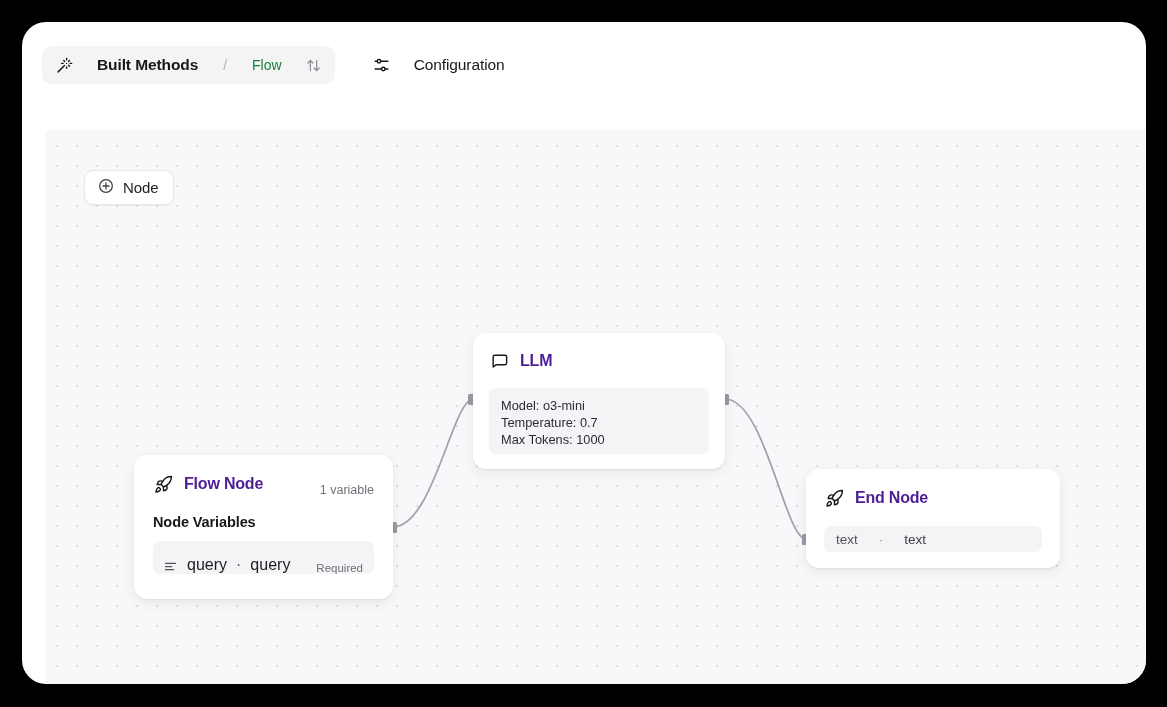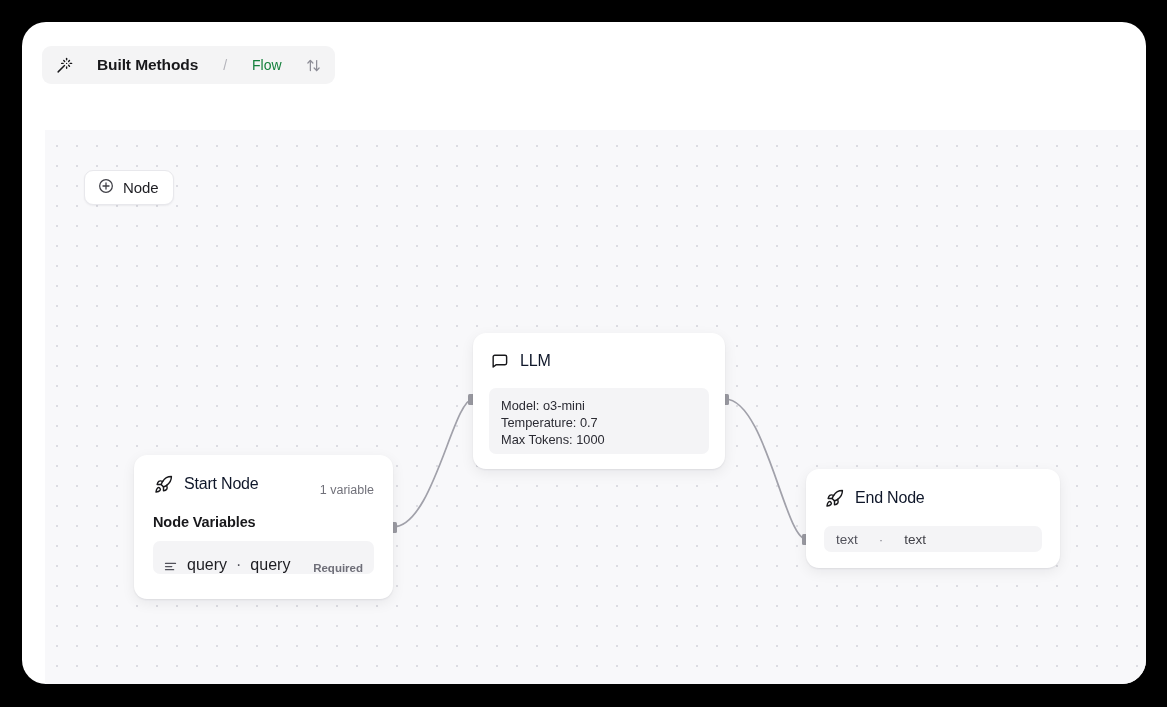--- a/index.html
+++ b/index.html
@@ -134,22 +134,22 @@
     box-shadow: 0 1px 2px rgba(16,18,28,0.07), 0 4px 14px rgba(16,18,28,0.07);
     box-sizing: border-box;
     cursor: grab;
   }
   .node-head {
     display: flex;
     align-items: center;
   }
   .node-title {
     font-size: 16px;
-    font-weight: normal;
-    color: #0f172a;
+    font-weight: bold;
+    color: #4c1d95;
     letter-spacing: -0.2px;
   }
   .node-meta {
     margin-left: auto;
     font-size: 12.5px;
     color: #71717a;
     margin-top: 12px;
   }
   .node-icon {
     width: 20px;
@@ -198,21 +198,20 @@
     color: #52525b;
   }
   .var-type {
     font-size: 16px;
     color: #1d1d22;
   }
   .var-required {
     margin-left: auto;
     font-size: 11.5px;
     color: #6e6e78;
-    font-weight: bold;
   }
 
   
   #node-llm {
     left: 428px;
     top: 203px;
     width: 252px;
     height: 136px;
     padding: 17px 16px 0 16px;
   }
@@ -296,20 +295,33 @@
       <span class="icon">
         <svg width="15" height="15" viewBox="0 0 24 24" fill="none" stroke="#8e8e97" stroke-width="2" stroke-linecap="round" stroke-linejoin="round">
           <path d="m21 16-4 4-4-4"></path>
             <path d="M17 20V4"></path>
           <path d="m3 8 4-4 4 4"></path>
             <path d="M7 4v16"></path>
         </svg>
       </span>
     </div>
 
+    <div class="tab" style="margin-left:24px;">
+      <span class="icon">
+        <svg width="17" height="17" viewBox="0 0 24 24" fill="none" stroke="#18181b" stroke-width="2" stroke-linecap="round" stroke-linejoin="round">
+          <line x1="21" y1="6" x2="11" y2="6"></line>
+          <line x1="6" y1="6" x2="3" y2="6"></line>
+          <circle cx="8.5" cy="6" r="2.5"></circle>
+          <line x1="21" y1="17" x2="17" y2="17"></line>
+          <line x1="12" y1="17" x2="3" y2="17"></line>
+          <circle cx="14.5" cy="17" r="2.5"></circle>
+        </svg>
+      </span>
+      <span class="tab-label-plain">Configuration</span>
+    </div>
 
   </div>
 
   <div id="canvas">
 
     <div id="add-node-btn">
       <span class="icon">
         <svg width="16" height="16" viewBox="0 0 24 24" fill="none" stroke="#3f3f46" stroke-width="1.9" stroke-linecap="round">
           <circle cx="12" cy="12" r="9.5"></circle>
             <path d="M12 7.5v9"></path>
@@ -332,21 +344,21 @@
     <div class="node" id="node-start">
       <div class="node-head">
         <span class="node-icon">
           <svg width="19" height="19" viewBox="0 0 24 24" fill="none" stroke="#18181b" stroke-width="1.8" stroke-linecap="round" stroke-linejoin="round">
             <path d="M4.5 16.5c-1.5 1.26-2 5-2 5s3.74-.5 5-2c.71-.84.7-2.13-.09-2.91a2.18 2.18 0 0 0-2.91-.09z"></path>
             <path d="m12 15-3-3a22 22 0 0 1 2-3.95A12.88 12.88 0 0 1 22 2c0 2.72-.78 7.5-6 11a22.35 22.35 0 0 1-4 2z"></path>
             <path d="M9 12H4s.55-3.03 2-4c1.62-1.08 5 0 5 0"></path>
             <path d="M12 15v5s3.03-.55 4-2c1.08-1.62 0-5 0-5"></path>
           </svg>
         </span>
-        <span class="node-title">Start Node</span>
+        <span class="node-title">Flow Node</span>
         <span class="node-meta">1 variable</span>
       </div>
       <div class="section-title">Node Variables</div>
       <div class="panel">
         <span class="icon" style="display:flex;align-items:center;">
           <svg width="15" height="15" viewBox="0 0 24 24" fill="none" stroke="#52525b" stroke-width="2" stroke-linecap="round">
             <path d="M4 7h16"></path>
               <path d="M4 12h10"></path>
               <path d="M4 17h13"></path>
           </svg>

